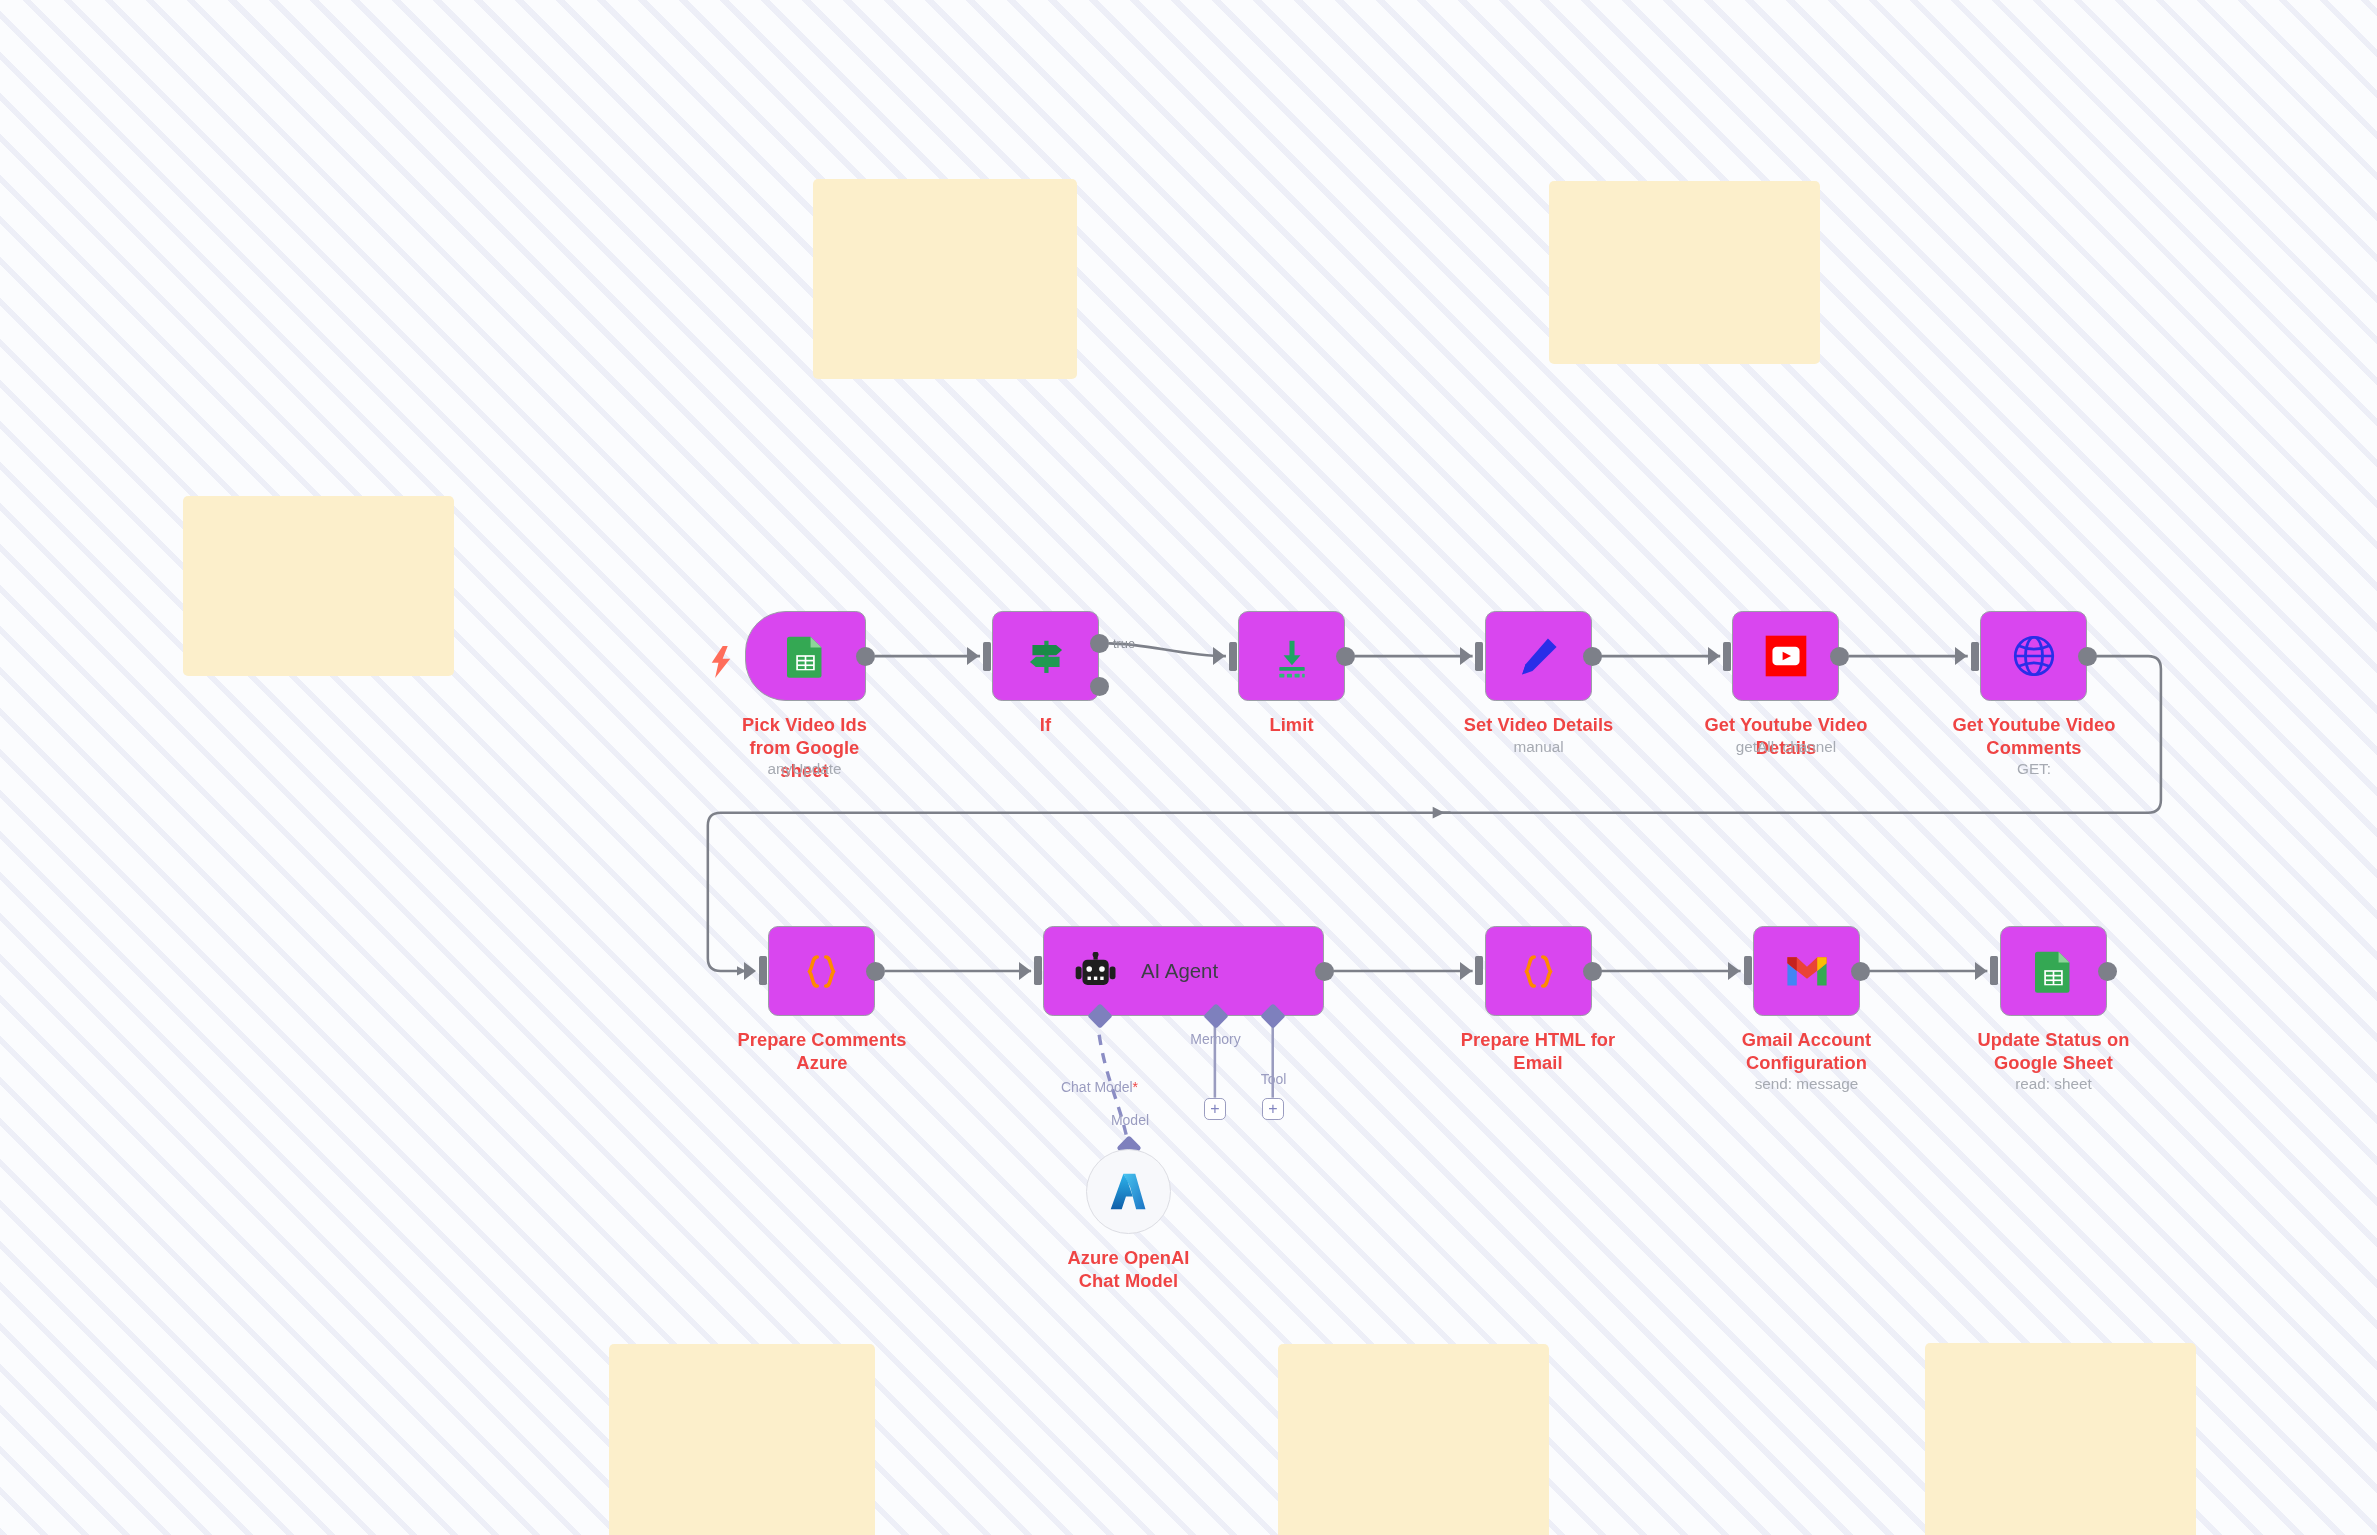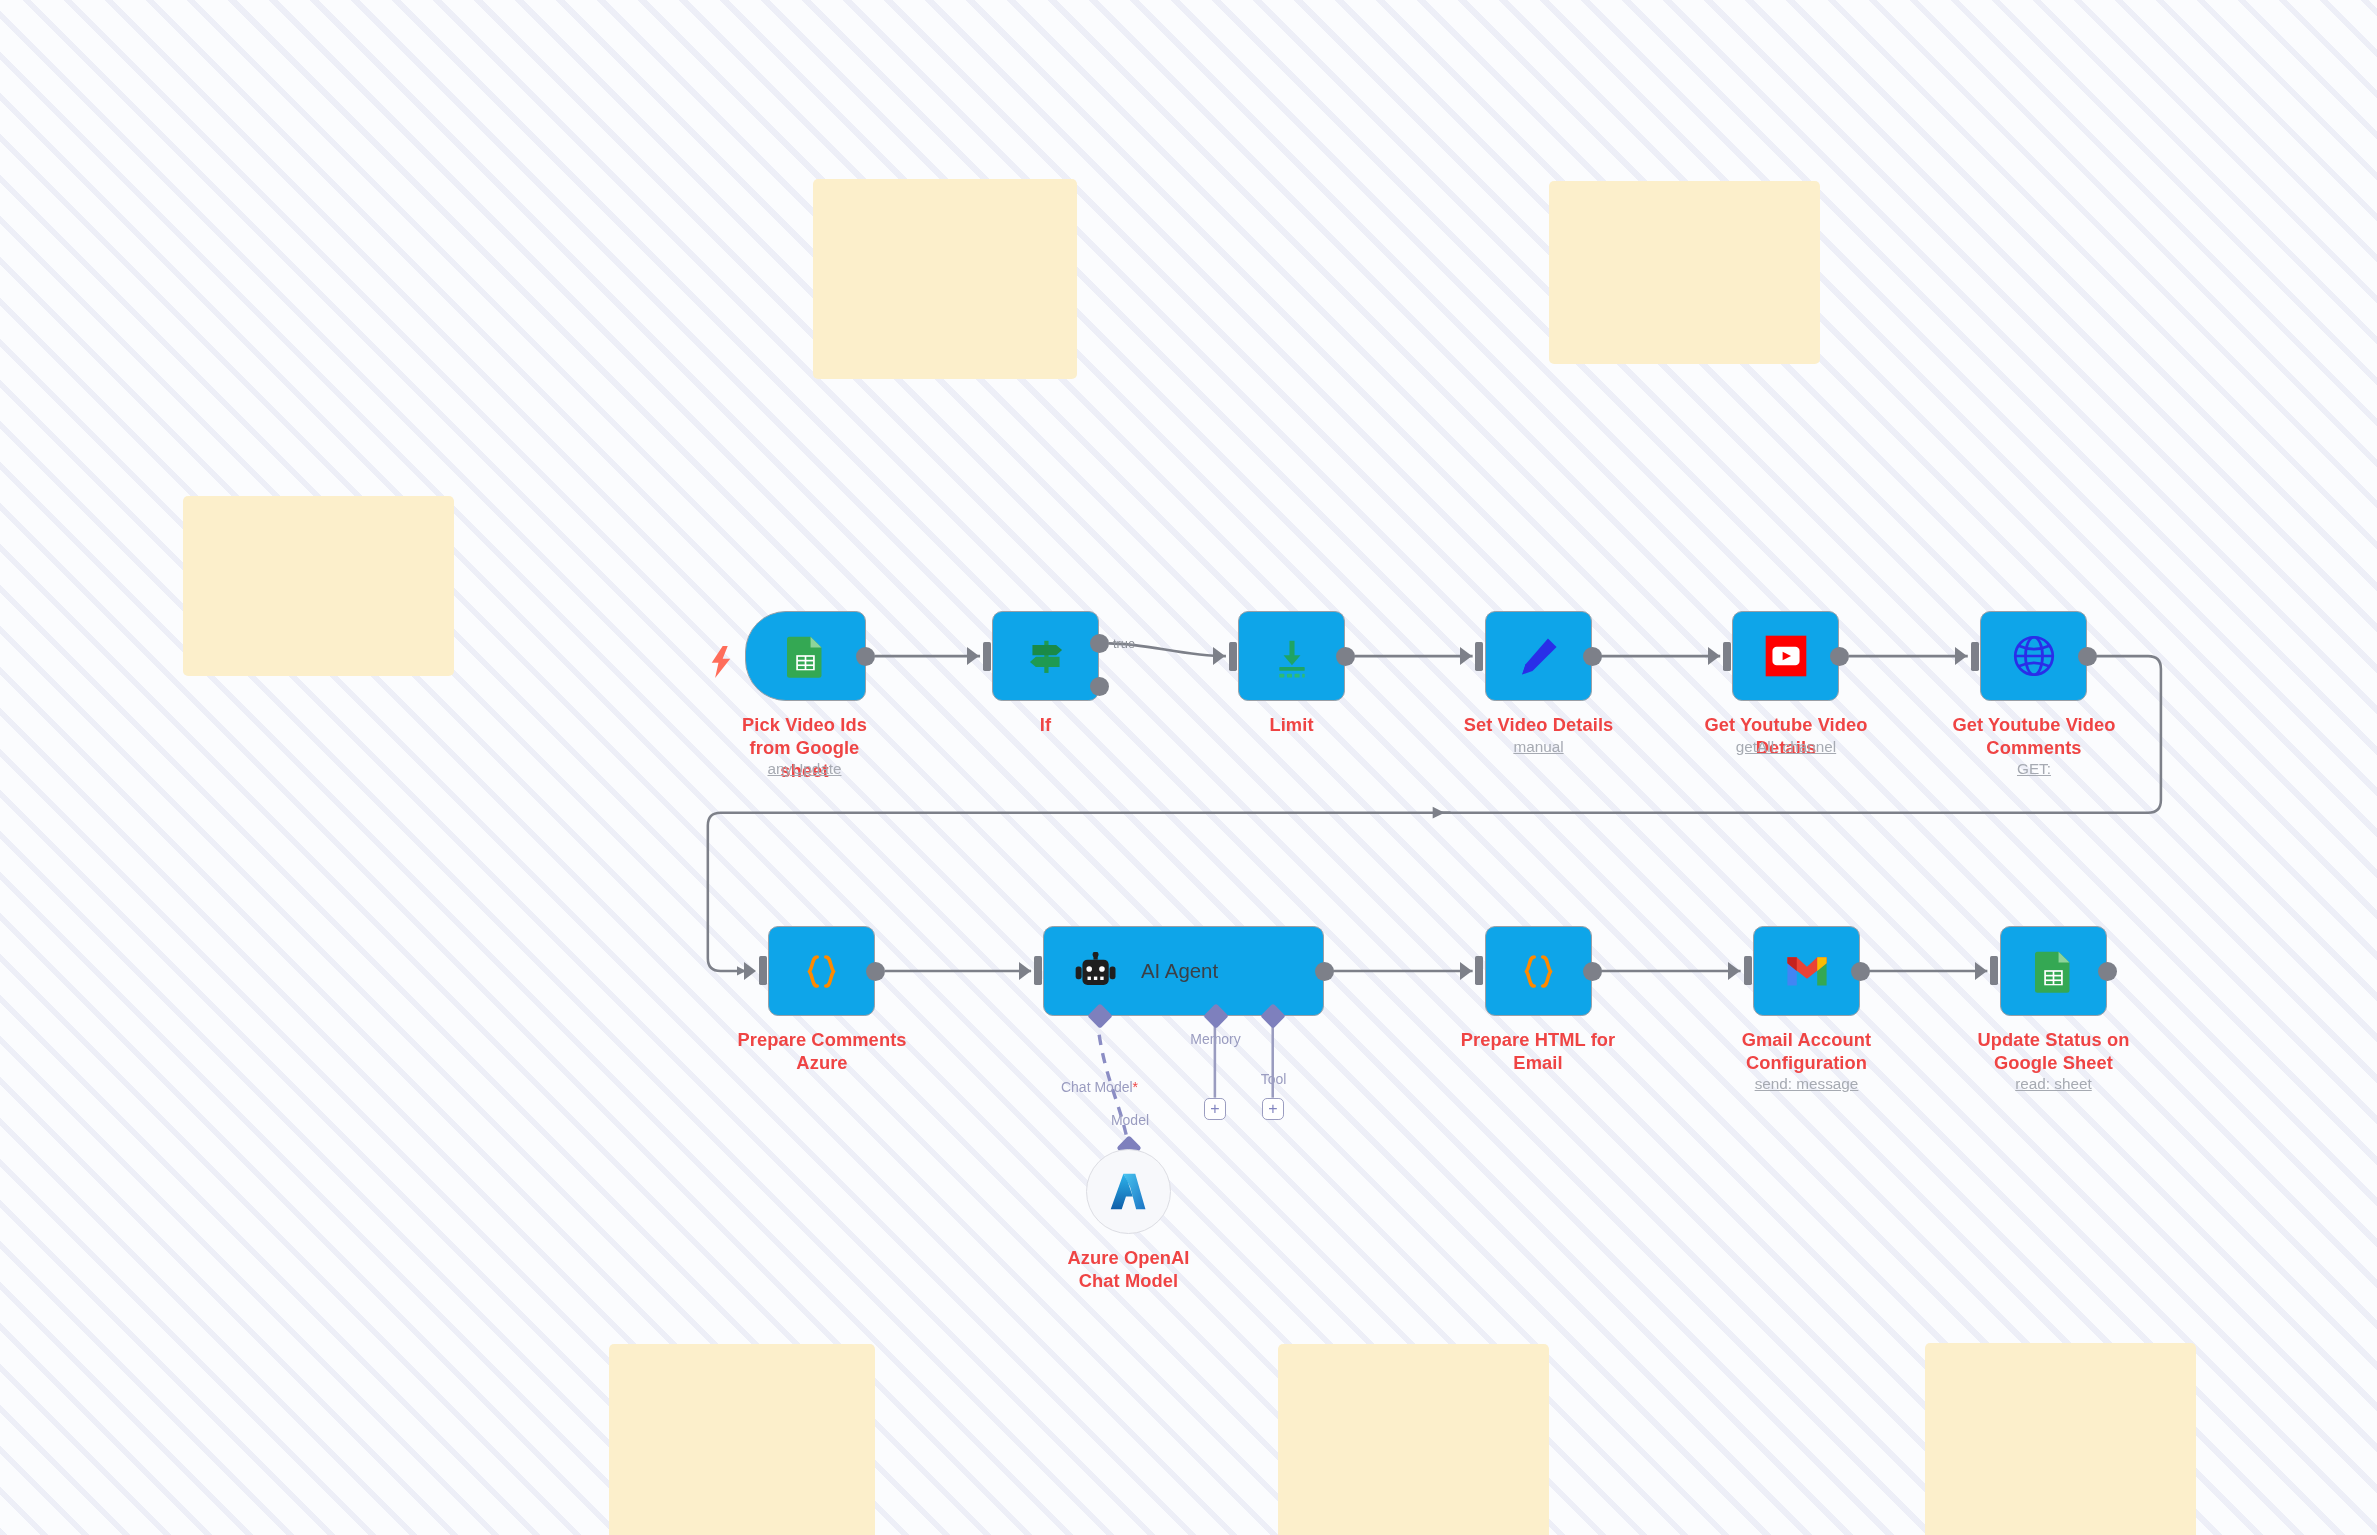--- a/index.html
+++ b/index.html
@@ -24,21 +24,21 @@
     background:#fcefcb;
     border-radius:5.1px;
   }
 
   
   #edges { position:absolute; left:0; top:0; width:2377px; height:1536px; overflow:visible; }
 
   
   .node {
     position:absolute;
-    background:#0ea5e9;
+    background:#d946ef;
     border:1.7px solid #9a9fa6;
     border-radius:10.2px;
     display:flex;
     align-items:center;
     justify-content:center;
   }
   .node.trigger {
     border-top-left-radius:41px;
     border-bottom-left-radius:41px;
   }
@@ -60,21 +60,20 @@
     font-weight:600;
     letter-spacing:0.1px;
   }
   .subcaption {
     position:absolute;
     text-align:center;
     font-size:15.3px;
     line-height:19px;
     color:#a6aab2;
     font-weight:400;
-    text-decoration:underline;
   }
 
   
   .outdot {
     position:absolute;
     width:19px; height:19px;
     background:#7d8089;
     border-radius:50%;
   }
   .inport {

